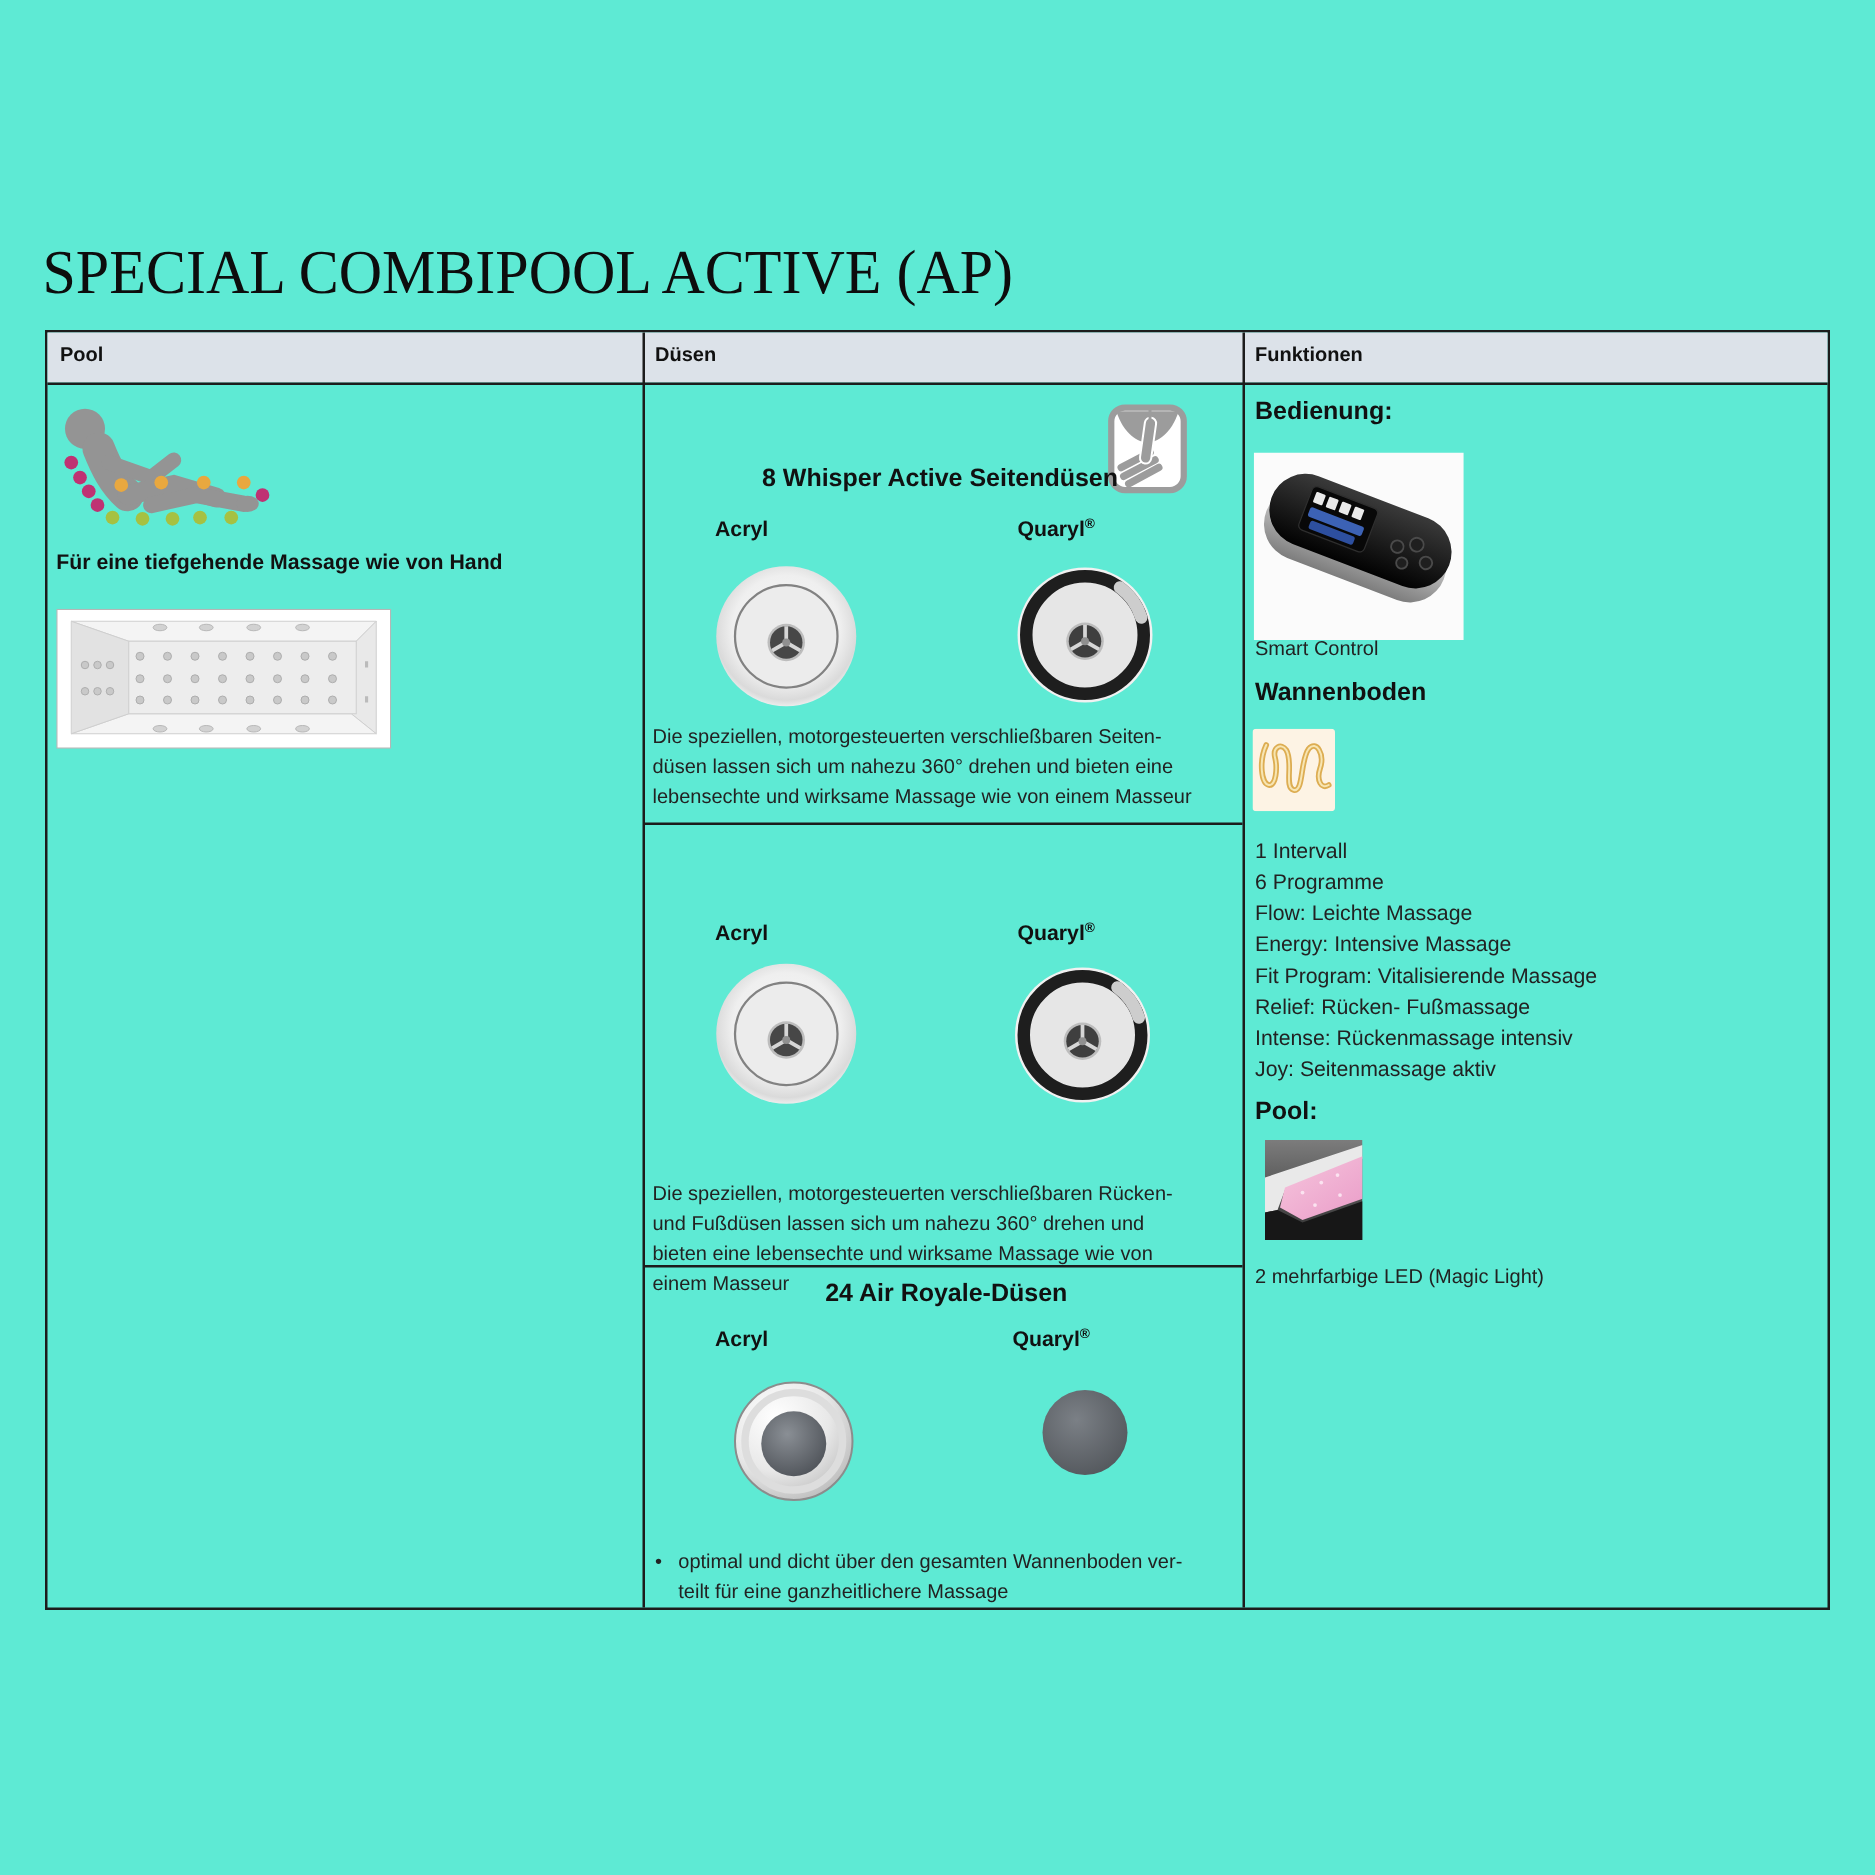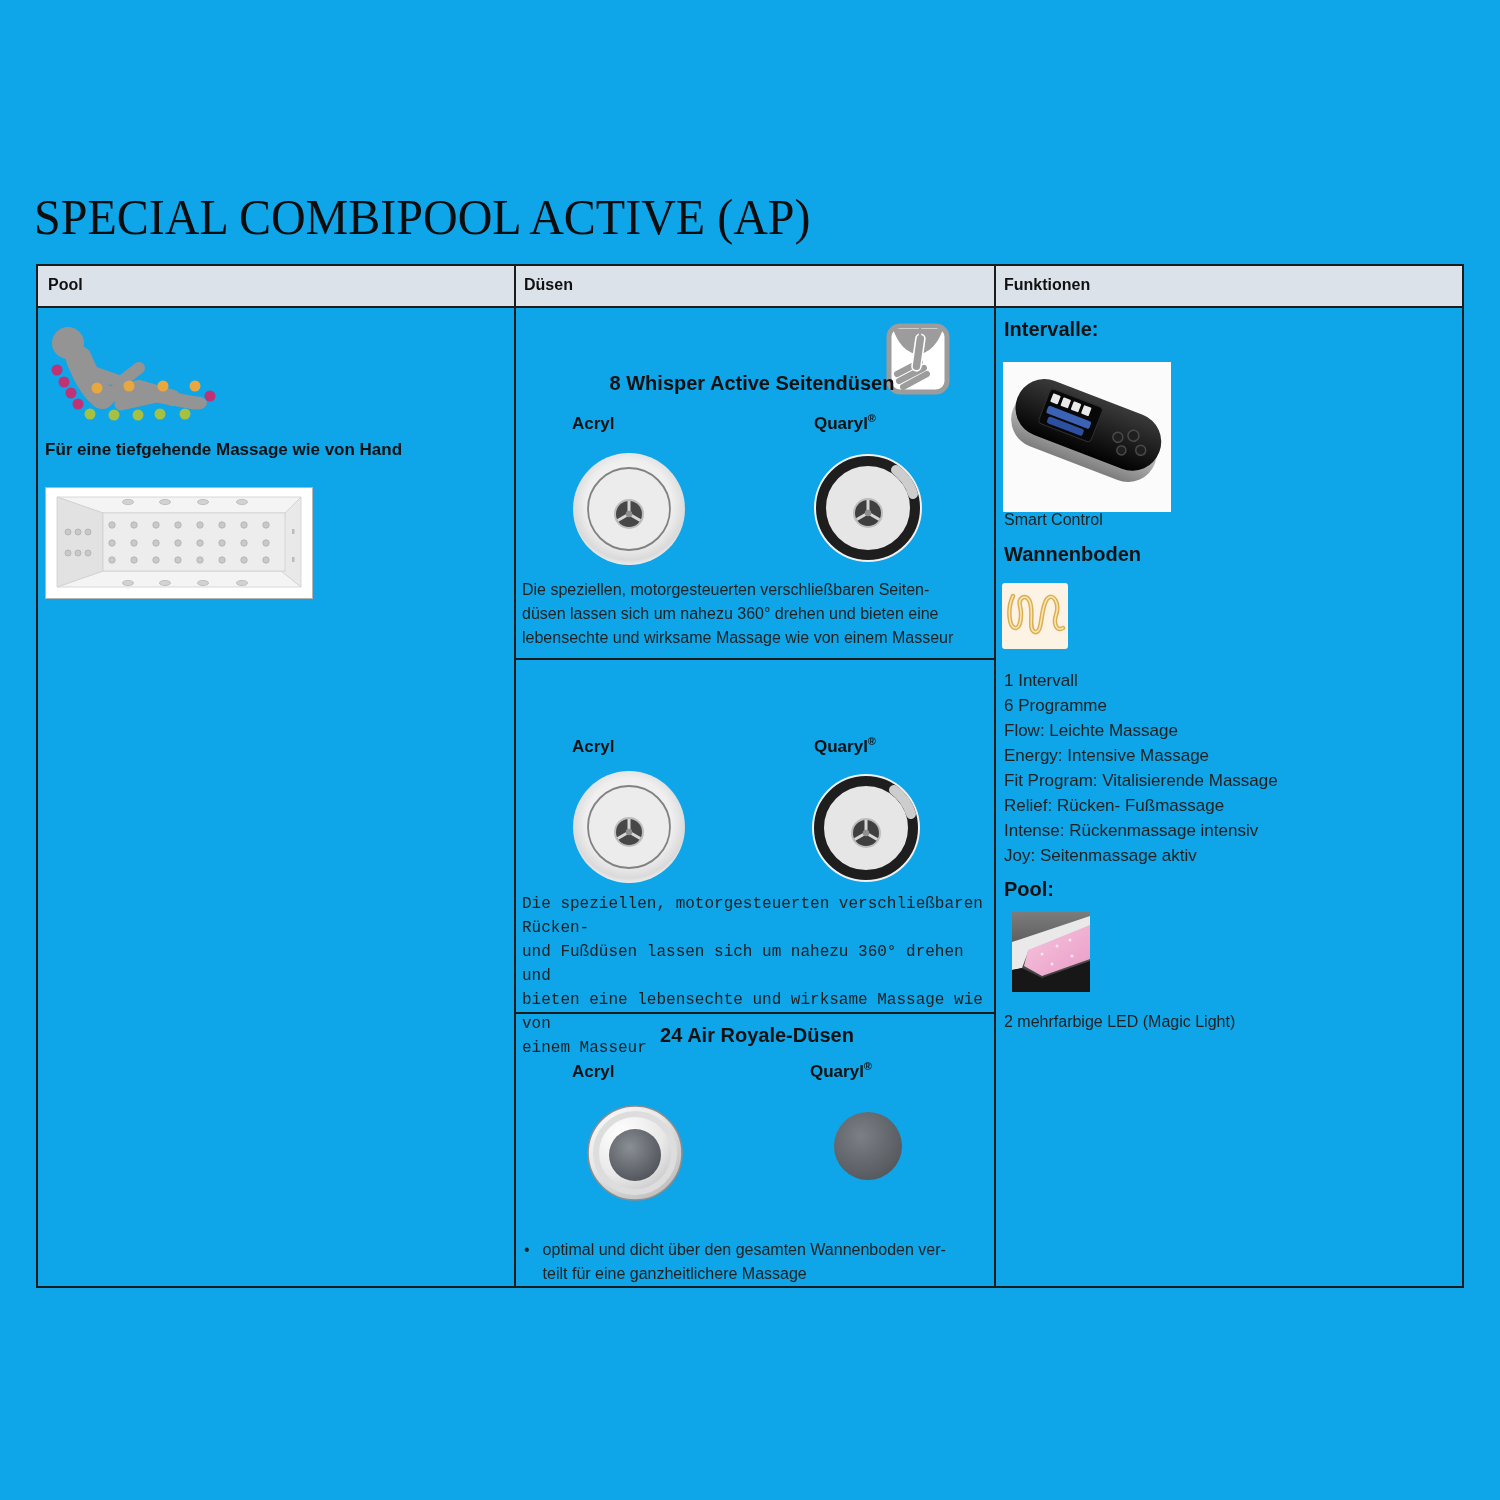--- a/index.html
+++ b/index.html
@@ -1,16 +1,16 @@
 <!DOCTYPE html>
 <html><head>
 <meta charset="utf-8">
 <style>
   html,body{margin:0;padding:0;background:#ffffff;}
-  #canvas{position:relative;width:1500px;height:1500px;background:#0ea5e9;
+  #canvas{position:relative;width:1500px;height:1500px;background:#5eead4;
           font-family:"Liberation Sans",sans-serif;color:#1a1a1a;overflow:hidden;}
   .abs{position:absolute;}
   #page-title{left:34px;top:188px;font-family:"Liberation Serif",serif;font-size:50px;
               color:#0d0d0d;transform:scaleX(0.96);transform-origin:left;white-space:nowrap;}
   .tbl-border{left:36px;top:264px;width:1424px;height:1020px;border:2px solid #1c1c1c;}
   .tbl-header-bg{left:38px;top:266px;width:1424px;height:40px;background:#dce2e9;}
   .tbl-header-line{left:38px;top:306px;width:1424px;height:2px;background:#1c1c1c;}
   .vline{width:2px;top:266px;height:1020px;background:#1c1c1c;}
   .mid-divider{left:516px;width:478px;height:2px;background:#1c1c1c;}
   .hdr{top:276px;font-size:16px;font-weight:bold;color:#111;}
@@ -205,21 +205,21 @@
     <circle cx="56" cy="56" r="54" fill="#f1f1f1"></circle>
     <circle cx="56" cy="56" r="47" fill="#e6e6e6" stroke="#1e1e1e" stroke-width="10"></circle>
     <path d="M84,18 A47,47 0 0 1 101,42" stroke="#cdcdcd" stroke-width="10" fill="none" stroke-linecap="round"></path>
     <g transform="translate(56,61)">
       <circle r="15" fill="#bdbdbd"></circle>
         <circle r="13" fill="#3f3f3f"></circle>
       <path d="M0,0 L0,-13 M0,0 L11.3,6.5 M0,0 L-11.3,6.5" stroke="#d6d6d6" stroke-width="3"></path>
       <circle r="3.2" fill="#909090"></circle>
     </g>
   </svg>
-  <div class="abs b17 prelines" style="left:522px;top:892px;width:470px;font-family:Liberation Mono, monospace;">Die speziellen, motorgesteuerten verschließbaren Rücken-
+  <div class="abs b17 prelines" style="left:522px;top:944px;width:470px;">Die speziellen, motorgesteuerten verschließbaren Rücken-
 und Fußdüsen lassen sich um nahezu 360° drehen und
 bieten eine lebensechte und wirksame Massage wie von
 einem Masseur</div>
 
   <div class="abs sec-title" style="left:516px;top:1024px;width:398px;">24 Air Royale-Düsen</div>
   <div class="abs mat" style="left:572px;top:1062px;">Acryl</div>
   <div class="abs mat" style="left:810px;top:1062px;"><span>Quaryl</span><sup class="reg">®</sup></div>
 
   <svg class="abs" style="left:586px;top:1104px;" width="98" height="98" viewBox="0 0 98 98">
     <defs>
@@ -245,21 +245,21 @@
     </radialGradient>
       </defs>
     <circle cx="36" cy="36" r="34" fill="url(#gd1)"></circle>
   </svg>
   <div class="abs b17 bullet-row" style="left:524px;top:1238px;width:468px;">
     <span>•</span>
     <span class="prelines">optimal und dicht über den gesamten Wannenboden ver-
 teilt für eine ganzheitlichere Massage</span>
   </div>
 
-  <div class="abs fn-h" style="left:1004px;top:318px;">Intervalle:</div>
+  <div class="abs fn-h" style="left:1004px;top:318px;">Bedienung:</div>
 
   <svg class="abs" style="left:1003px;top:362px;" width="168" height="150" viewBox="0 0 168 150">
     <defs>
       <linearGradient id="remsilver" x1="0" y1="0" x2="0" y2="1">
         <stop offset="0%" stop-color="#e9e9e9"></stop>
           <stop offset="100%" stop-color="#7d7d7d"></stop>
       </linearGradient>
       <linearGradient id="remtop" x1="0" y1="0" x2="0" y2="1">
         <stop offset="0%" stop-color="#3a3a3a"></stop>
           <stop offset="100%" stop-color="#020202"></stop>

